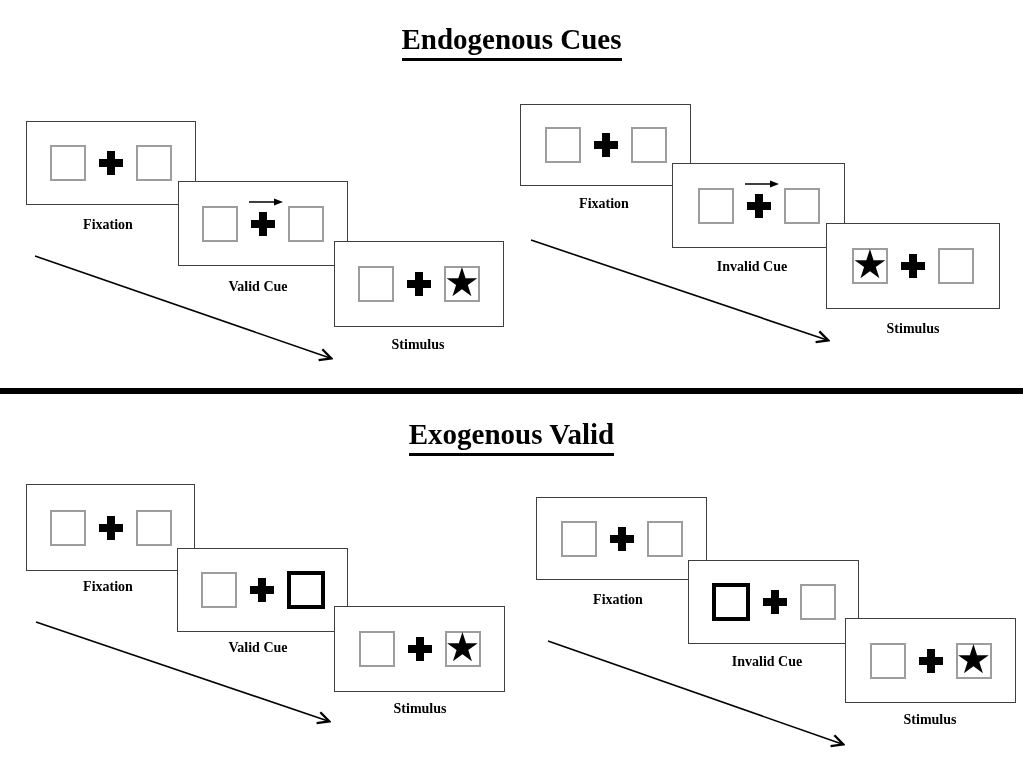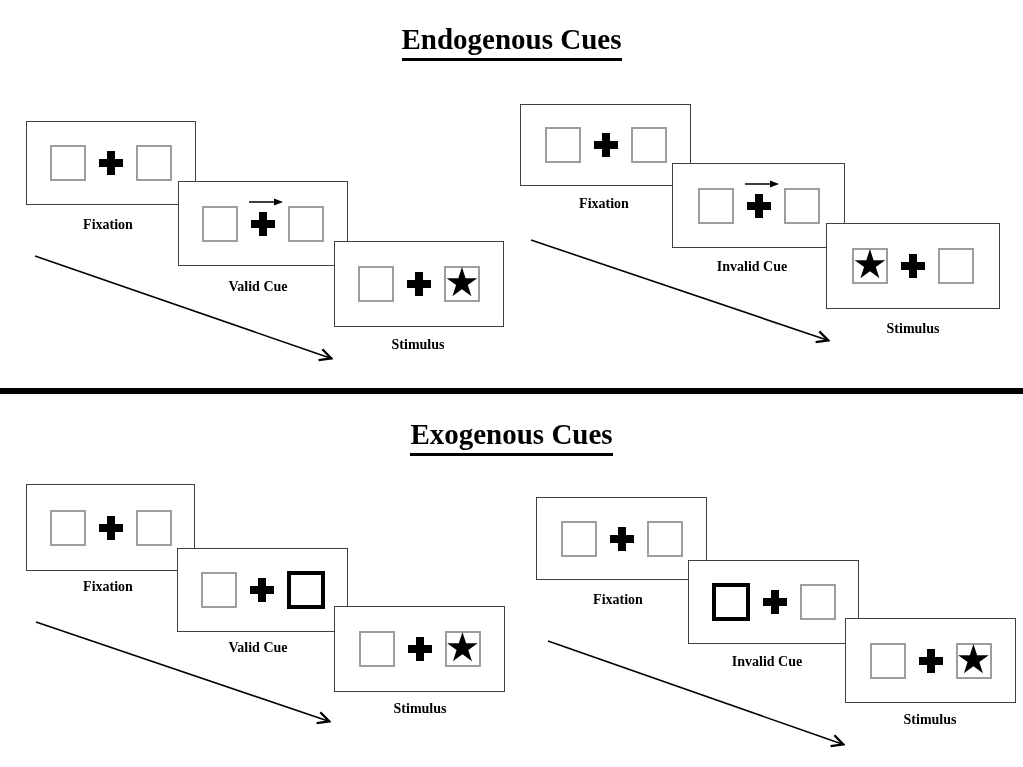--- a/index.html
+++ b/index.html
@@ -150,21 +150,21 @@
       </div>
     <div class="plus-wrap">
         <div class="plus"></div>
       </div>
     <div class="box"></div>
   </div>
   <div class="step-label" id="lb3">Stimulus</div>
 
   <div class="divider"></div>
 
-  <h1 class="section-title" id="title-exo"><span>Exogenous Cues</span></h1>
+  <h1 class="section-title" id="title-exo"><span>Exogenous Valid</span></h1>
 
   <svg class="trial-arrow" id="arrC" width="308" height="112">
     <defs>
         <marker id="ah3" viewBox="0 0 10 10" refX="8" refY="5" markerWidth="9" markerHeight="9" orient="auto">
           <path d="M1,1 L9,5 L1,9" fill="none" stroke="#000" stroke-width="1.6"></path>
         </marker>
       </defs>
     <line x1="6" y1="6" x2="298" y2="105" stroke="#000" stroke-width="1.6" marker-end="url(#ah3)"></line>
   </svg>
 

